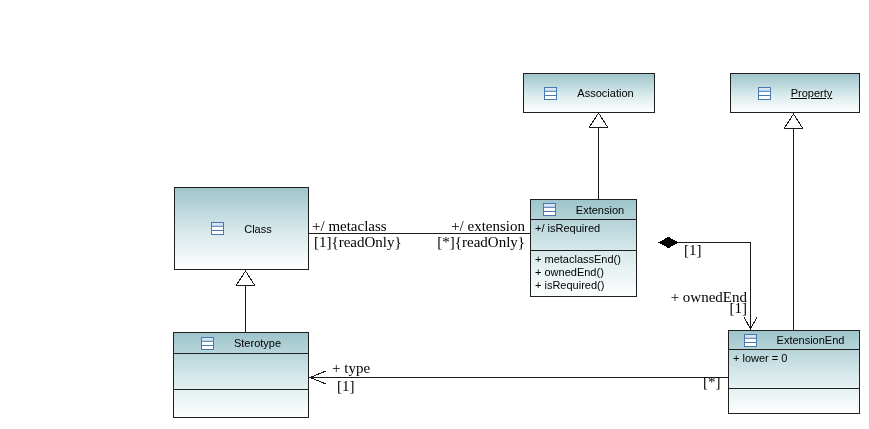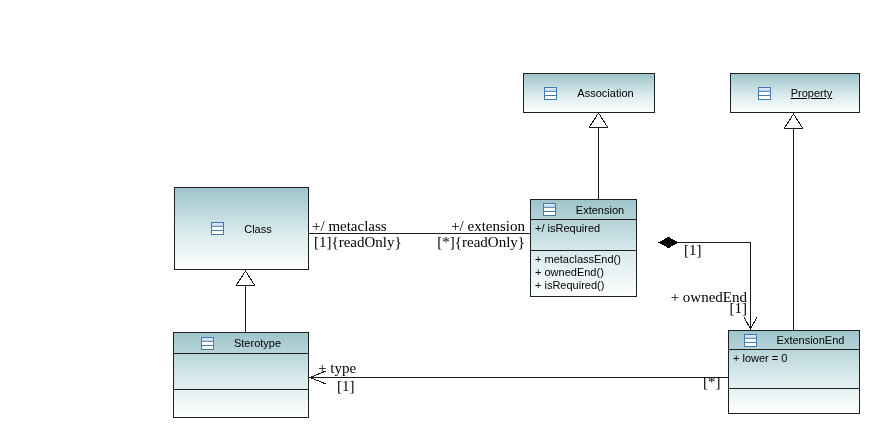--- a/index.html
+++ b/index.html
@@ -163,17 +163,17 @@
     <div class="compartment" style="height:26px;"></div>
   </div>
 
   <span class="elabel" style="left:312px;top:220px;">+/ metaclass</span>
   <span class="elabel" style="left:314px;top:236px;">[1]{readOnly}</span>
   <span class="elabel" style="right:344px;top:220px;">+/ extension</span>
   <span class="elabel" style="right:344px;top:236px;">[*]{readOnly}</span>
   <span class="elabel" style="left:684px;top:244px;">[1]</span>
   <span class="elabel" style="right:122px;top:291px;">+ ownedEnd</span>
   <span class="elabel" style="right:122px;top:302px;">[1]</span>
-  <span class="elabel" style="left:318px;top:362px;">+ type</span>
+  <span class="elabel" style="left:332px;top:362px;">+ type</span>
   <span class="elabel" style="left:337px;top:380px;">[1]</span>
   <span class="elabel" style="left:703px;top:376px;">[*]</span>
 
 </div>
 
 </body></html>

